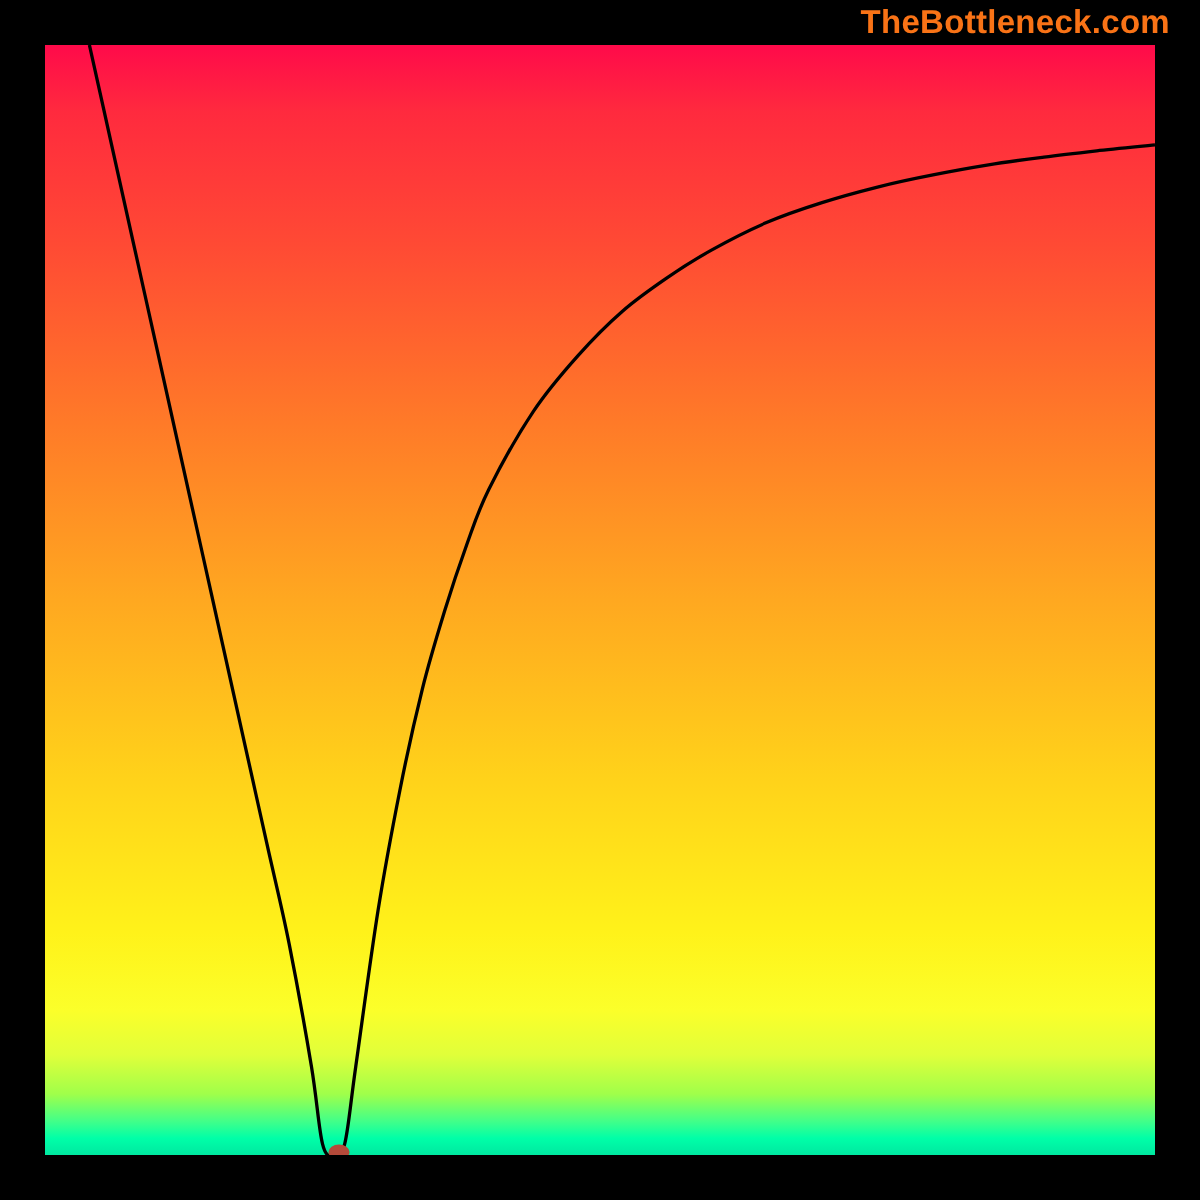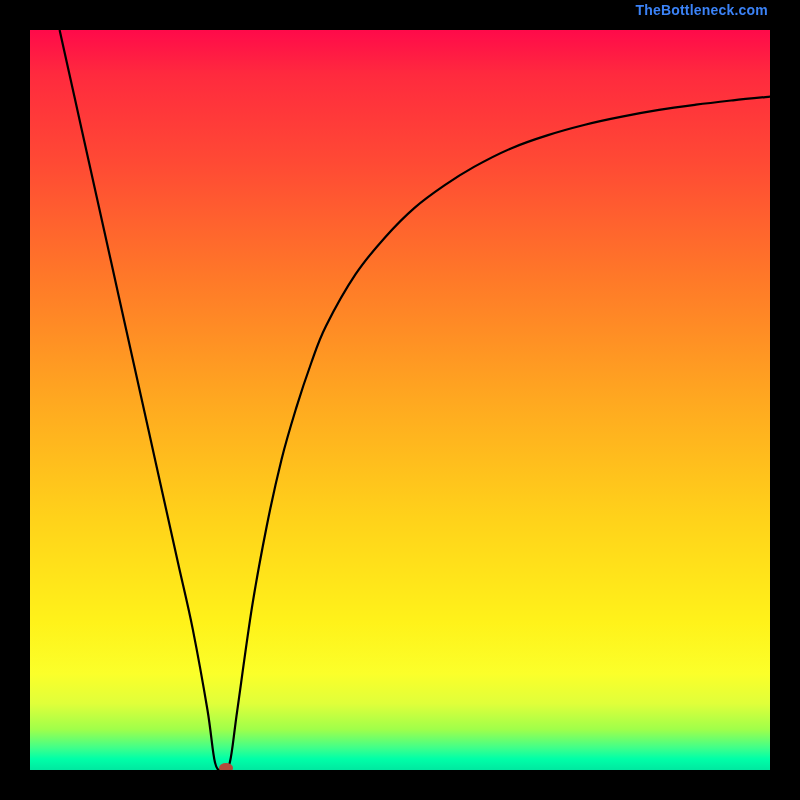--- a/index.html
+++ b/index.html
@@ -13,23 +13,23 @@
   }
   .frame {
     position: relative;
     width: 800px;
     height: 800px;
     background: #000;
   }
   .watermark {
     position: absolute;
     top: 2px;
-    right: 32px;
-    color: #3b82f6;
-    font-size: 14px;
+    right: 20px;
+    color: #f97316;
+    font-size: 22px;
     font-weight: 600;
     letter-spacing: 0.2px;
     z-index: 5;
   }
   .plot-area {
     position: absolute;
     left: 30px;
     top: 30px;
     width: 740px;
     height: 740px;

